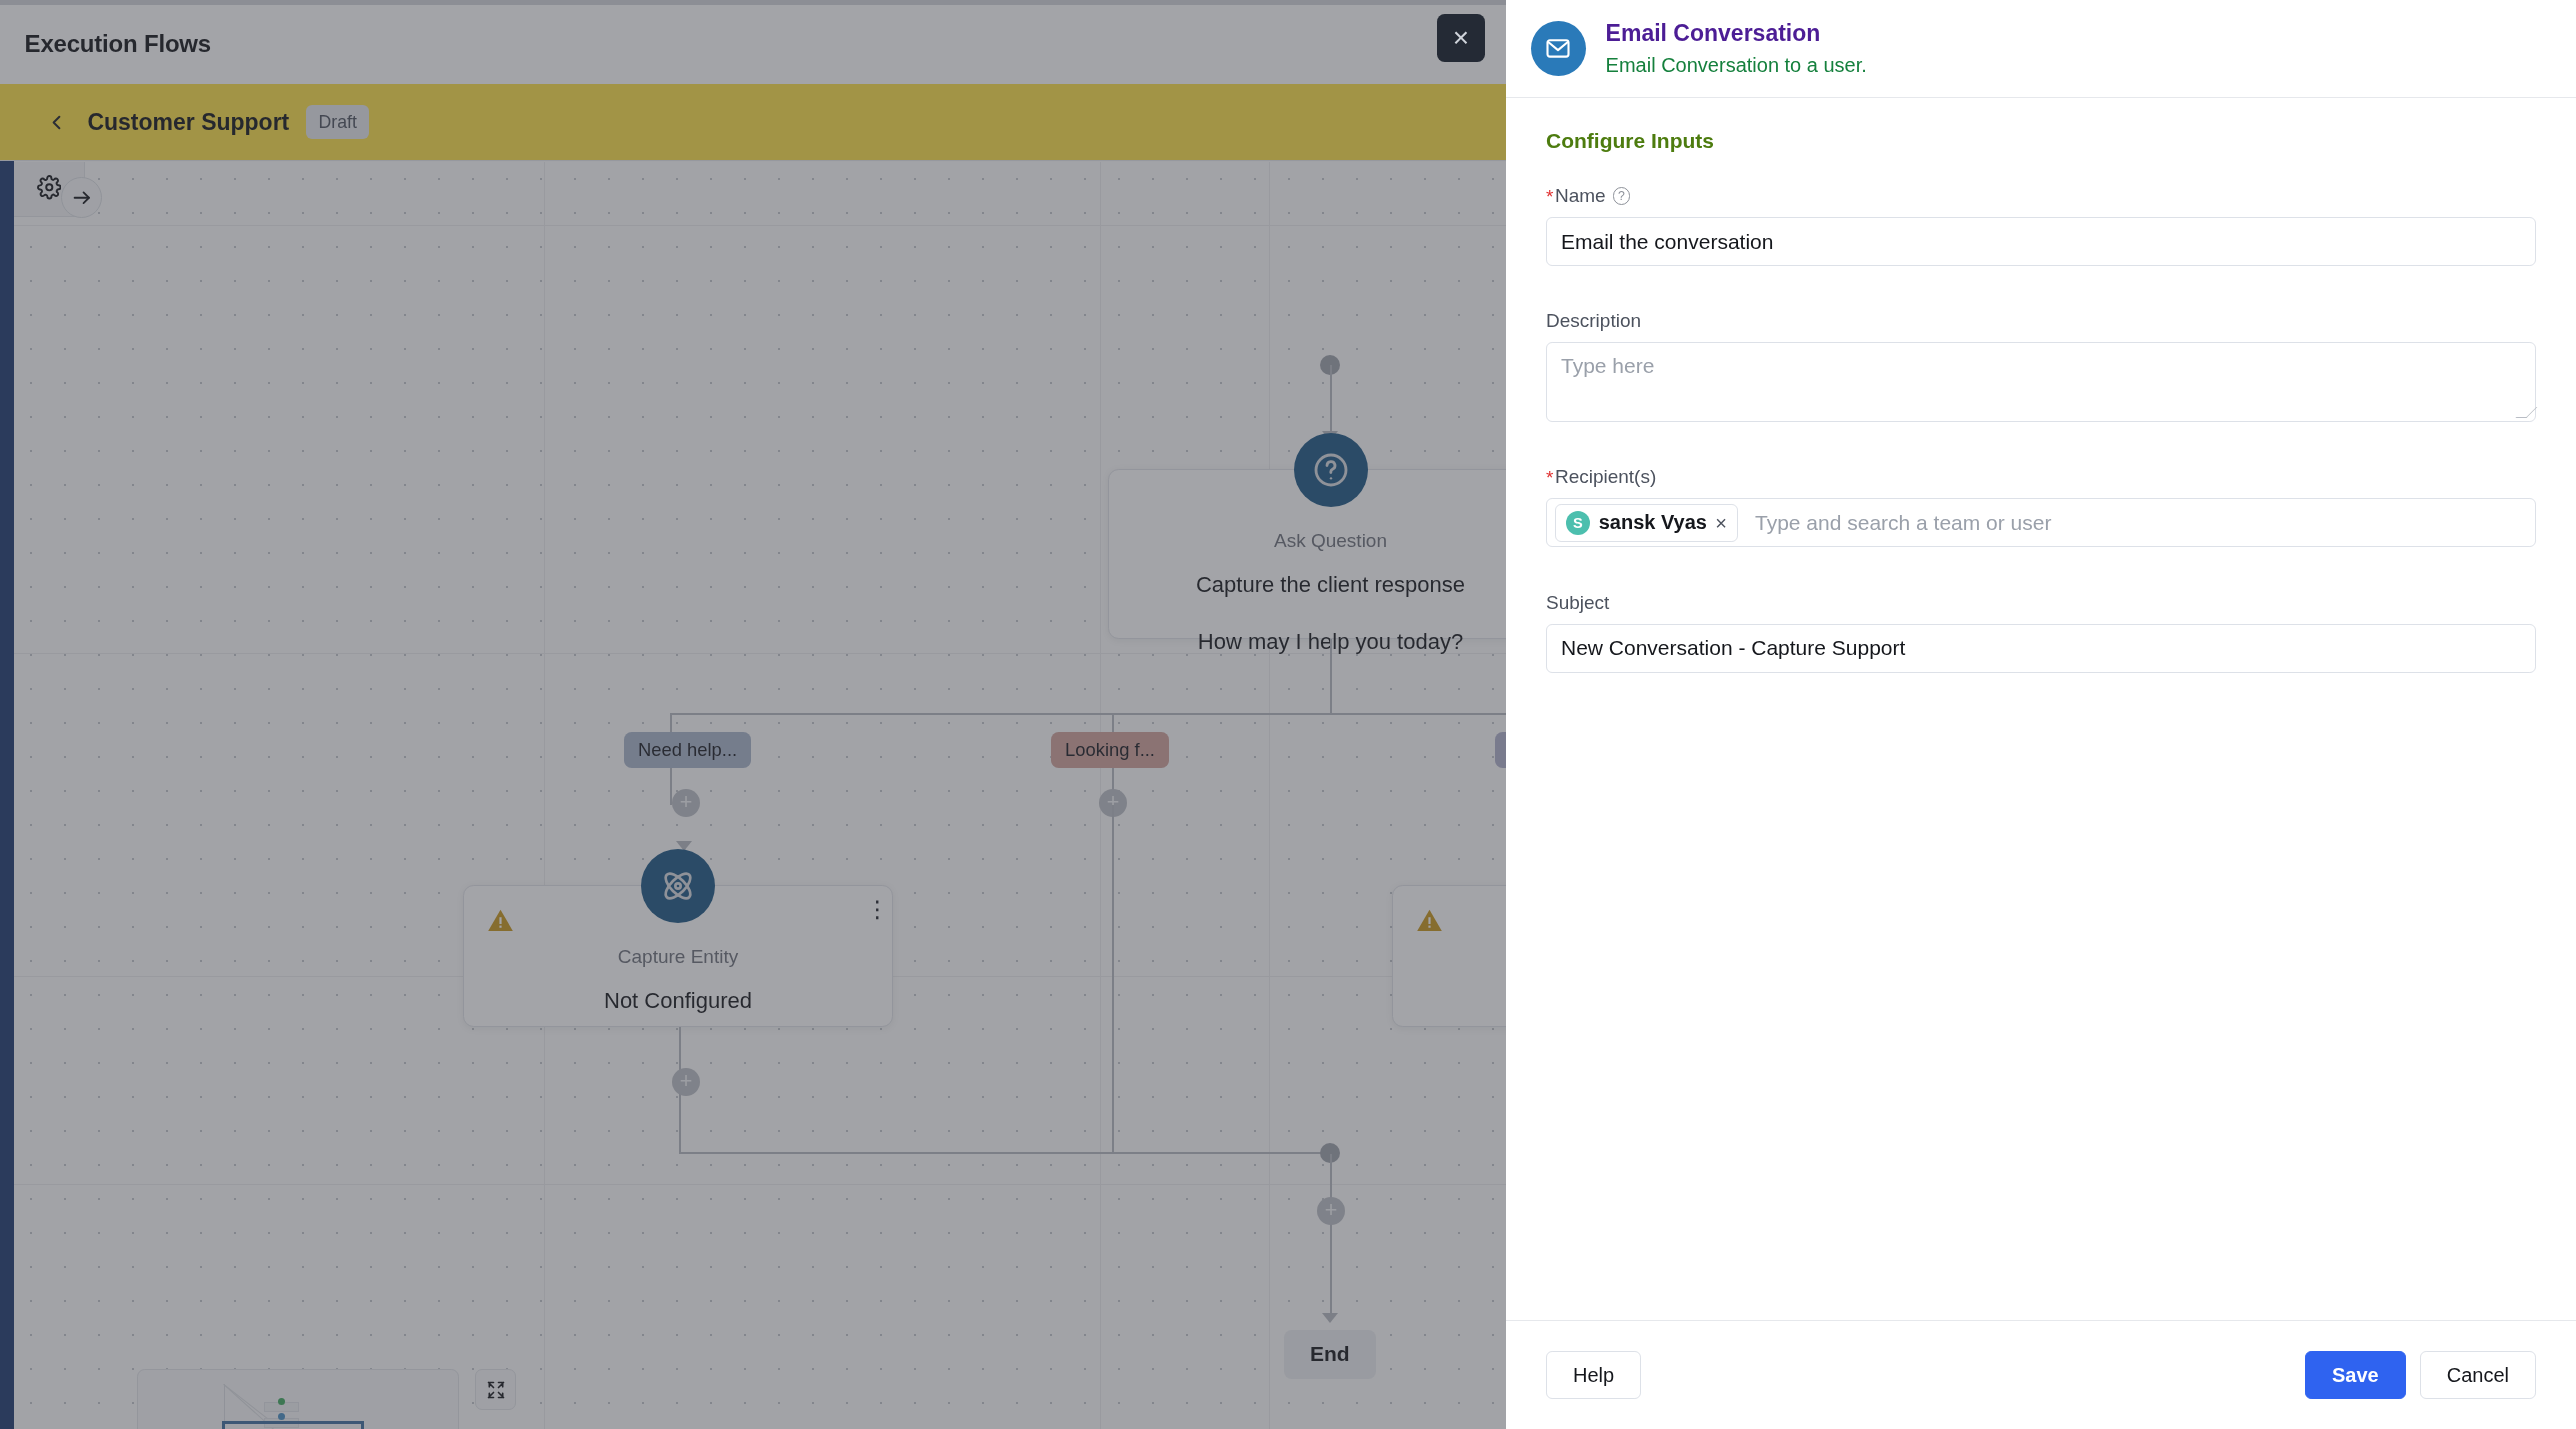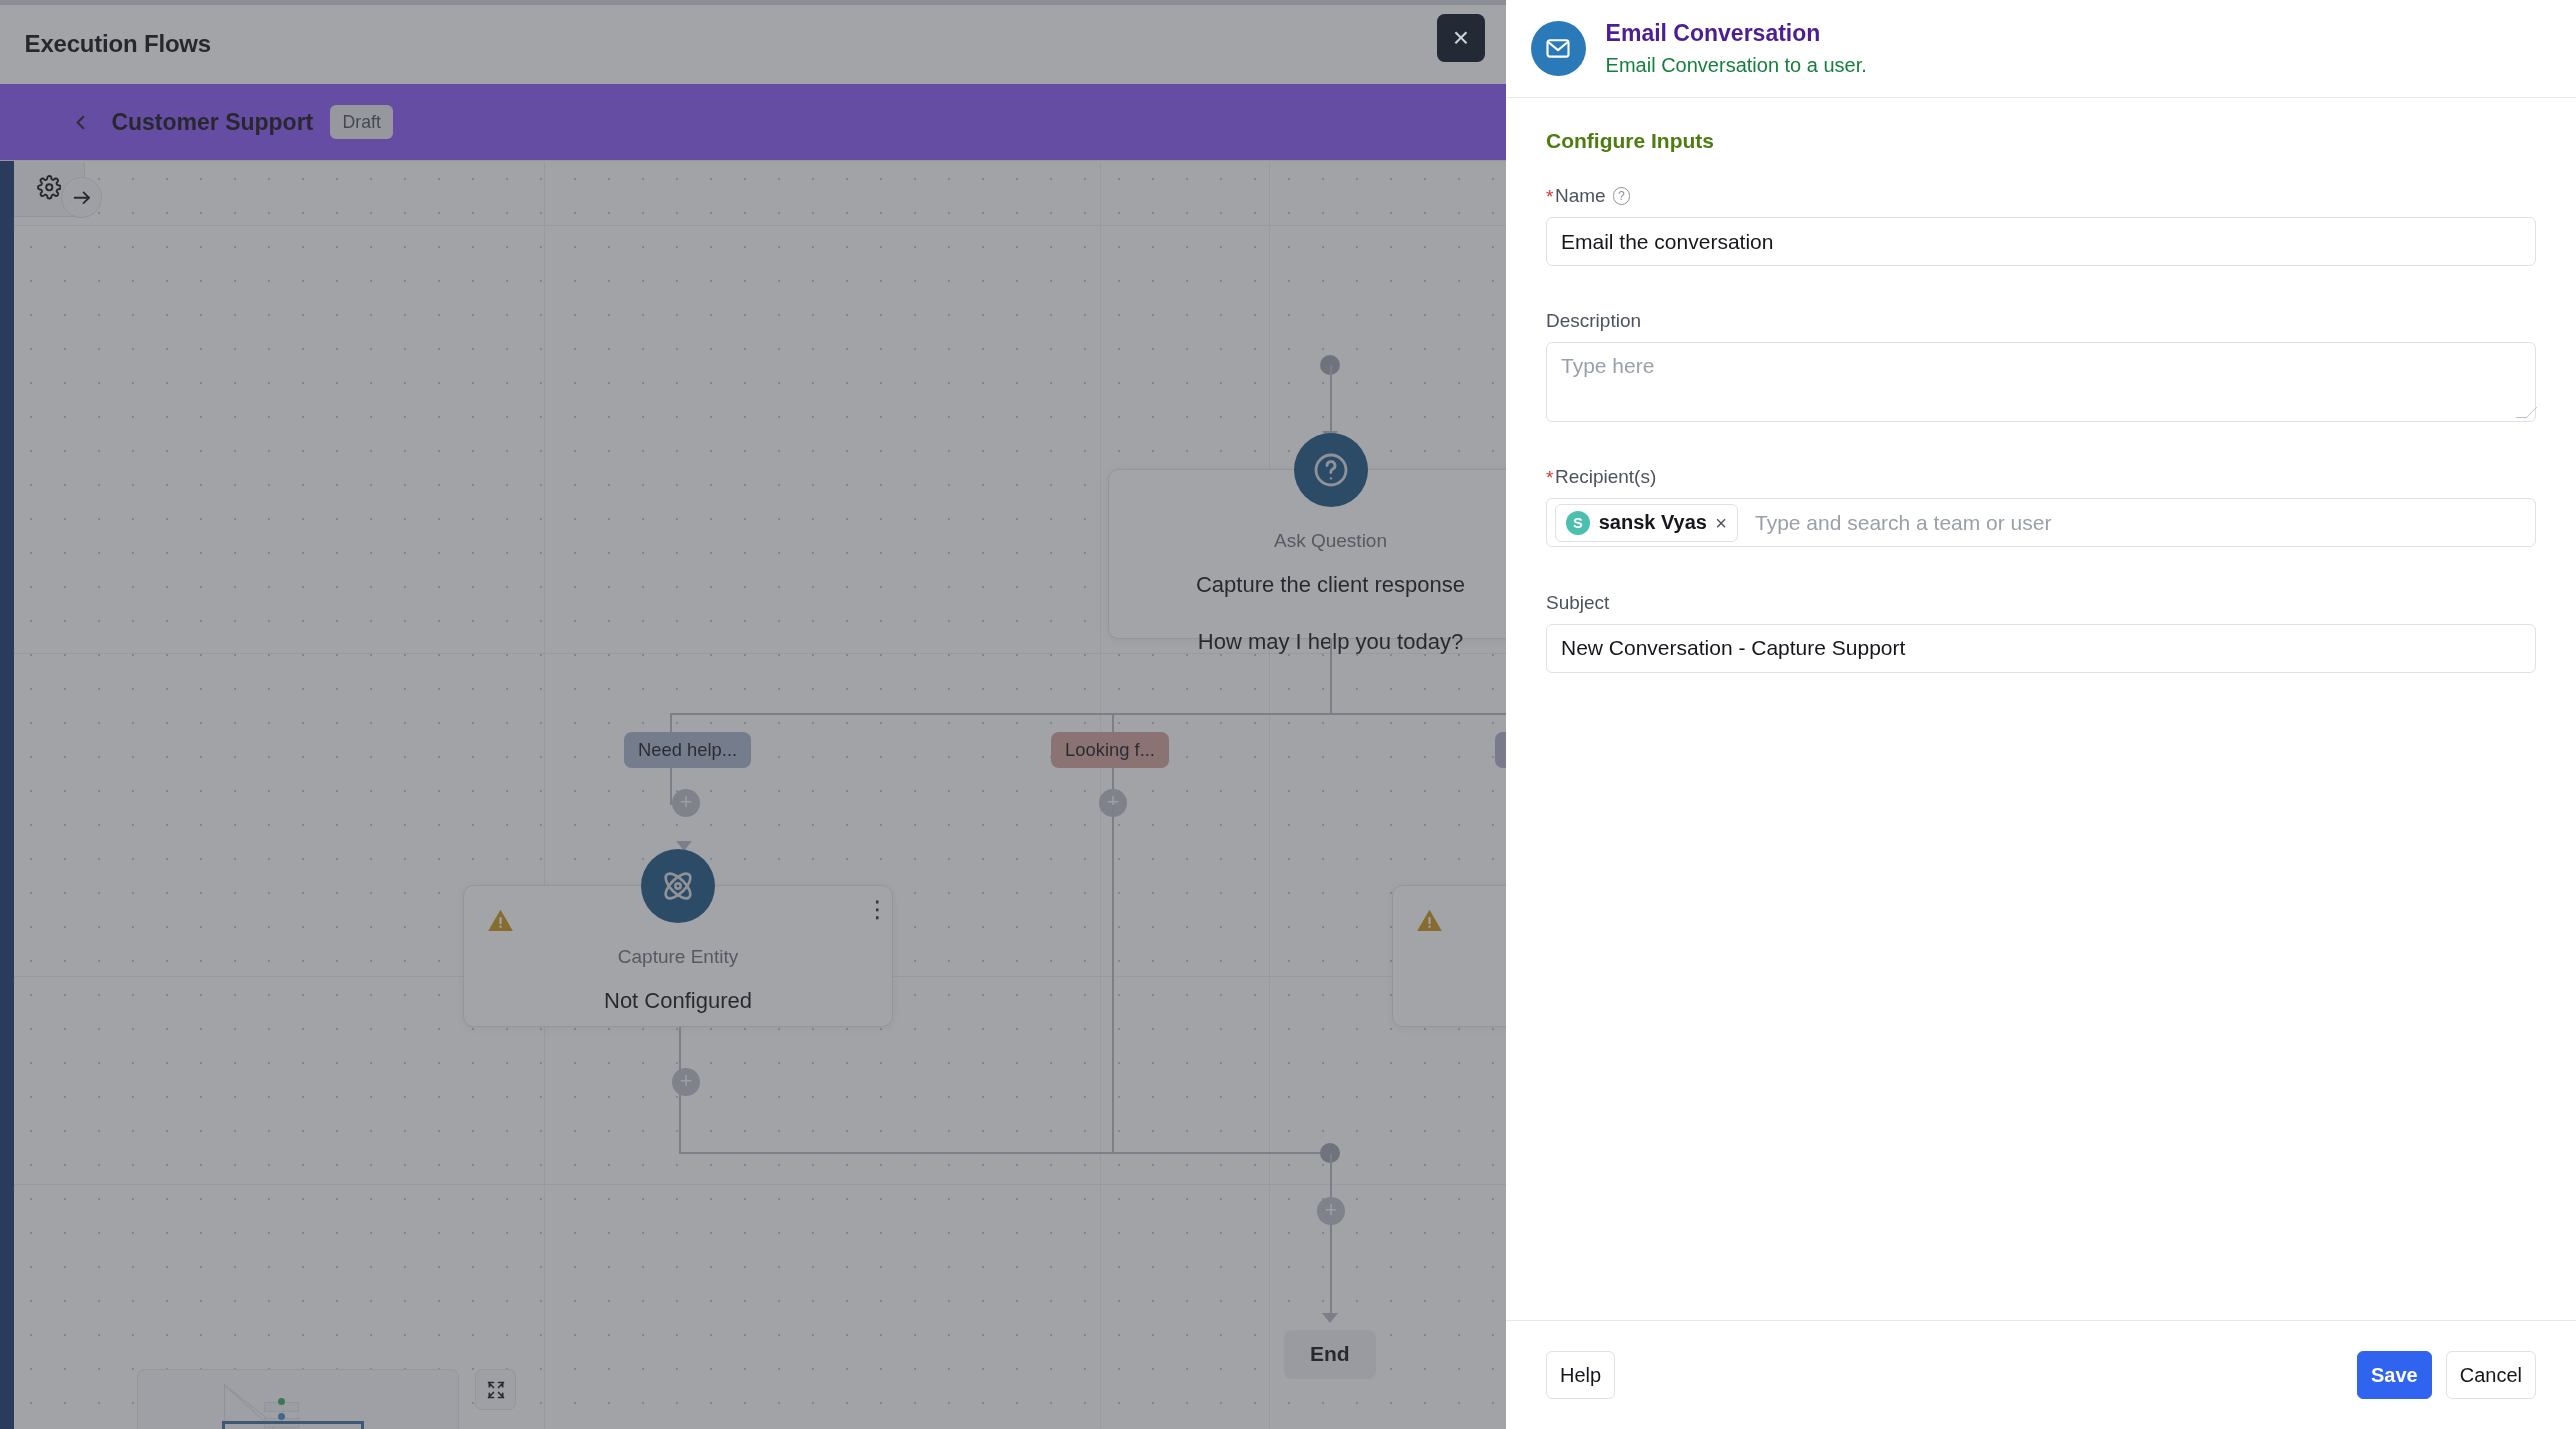--- a/index.html
+++ b/index.html
@@ -28,22 +28,22 @@
   }
   #titlebar .t {
     margin-left:24.6px; font-size:24px; font-weight:bold; color:#13151a;
     letter-spacing:-0.2px;
   }
   #topstrip { position:absolute; left:0; top:0; width:1506px; height:4.6px; background:#d4d6db; }
 
   
   #crumbbar {
     position:absolute; left:0; top:84px; width:1569px; height:77px;
-    background:#8b5cf6; border-bottom:0.8px solid #e6e8ec;
-    display:flex; align-items:center;padding-left:24px;
+    background:#fde047; border-bottom:0.8px solid #e6e8ec;
+    display:flex; align-items:center;
   }
   #backchev {
     margin-left:43px; width:26px; height:26px; color:#1d2026;
     display:flex; align-items:center; justify-content:center;
   }
   #crumbbar .flowname {
     margin-left:18.4px; font-size:23px; font-weight:600; color:#13151a;
   }
   #draftbadge {
     margin-left:17px; background:#e7e9ed; color:#4c525e;
@@ -218,21 +218,21 @@
   .chip .cname { font-size:20px; color:#15171c; font-weight:600; }
   .chip .cx { font-size:20px; color:#4c525e; line-height:1; }
   .chipph { font-size:21px; color:#9aa0aa; margin-left:17px; }
   .sp40 { height:35px; }
 
   #panel-foot {
     flex:none; height:109px; border-top:0.8px solid #e6e8ec;
     display:flex; align-items:center; padding:0 40px;
   }
   .btn {
-    border-radius:6.1px; font-size:20px; padding:0 13px; height:48px;
+    border-radius:6.1px; font-size:20px; padding:0 26px; height:48px;
     display:flex; align-items:center; justify-content:center;
   }
   .btn-ghost { border:0.8px solid #dde1e8; background:#fff; color:#15171c; }
   .btn-primary { background:#2f63f0; color:#fff; border:0.8px solid #2f63f0; font-weight:600; }
   .spacer { flex:1 1 auto; }
   .gap { width:14px; }
 </style>
 </head>
 <body>
 

